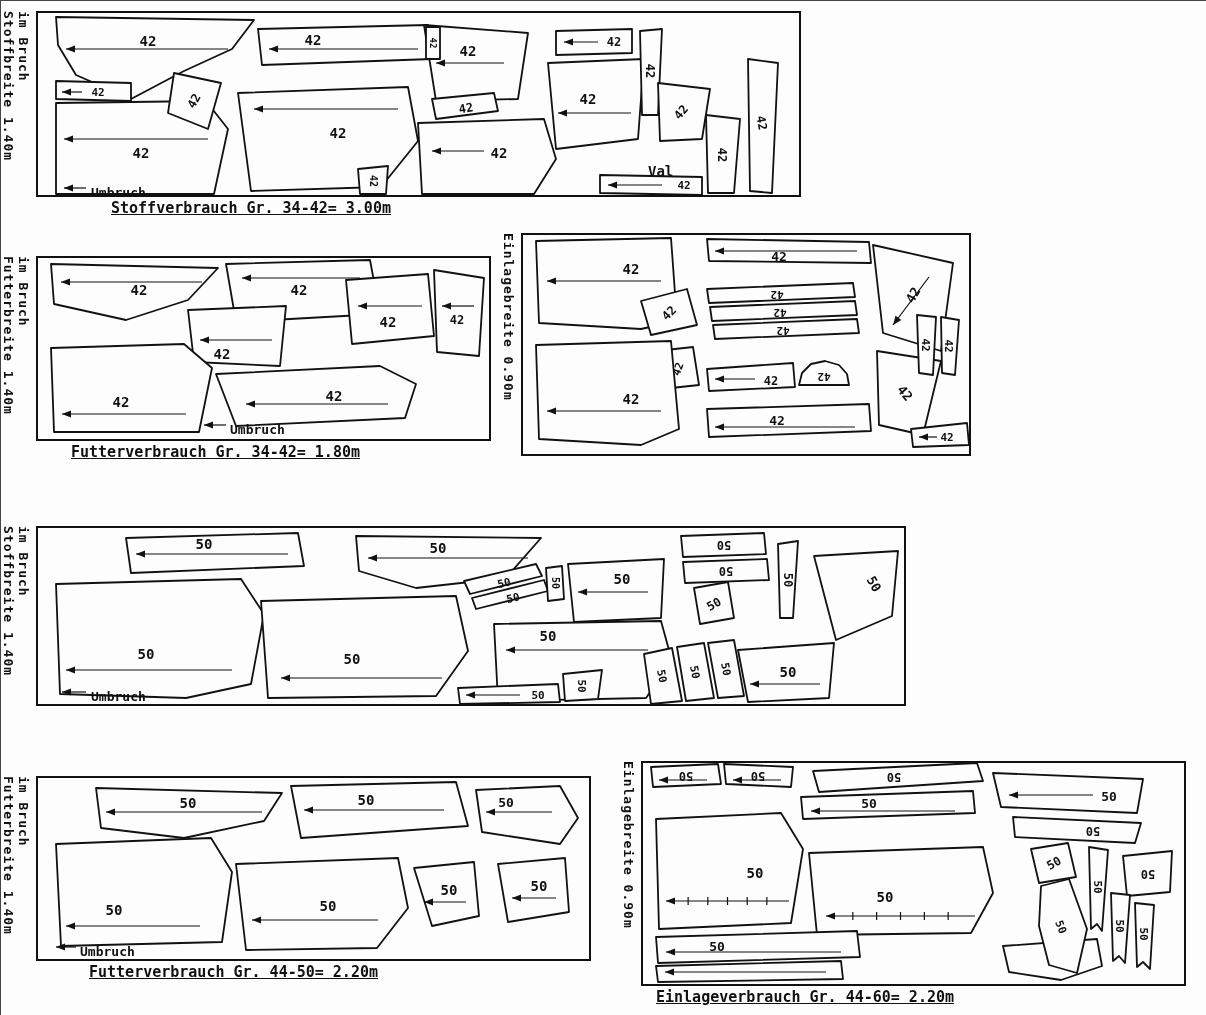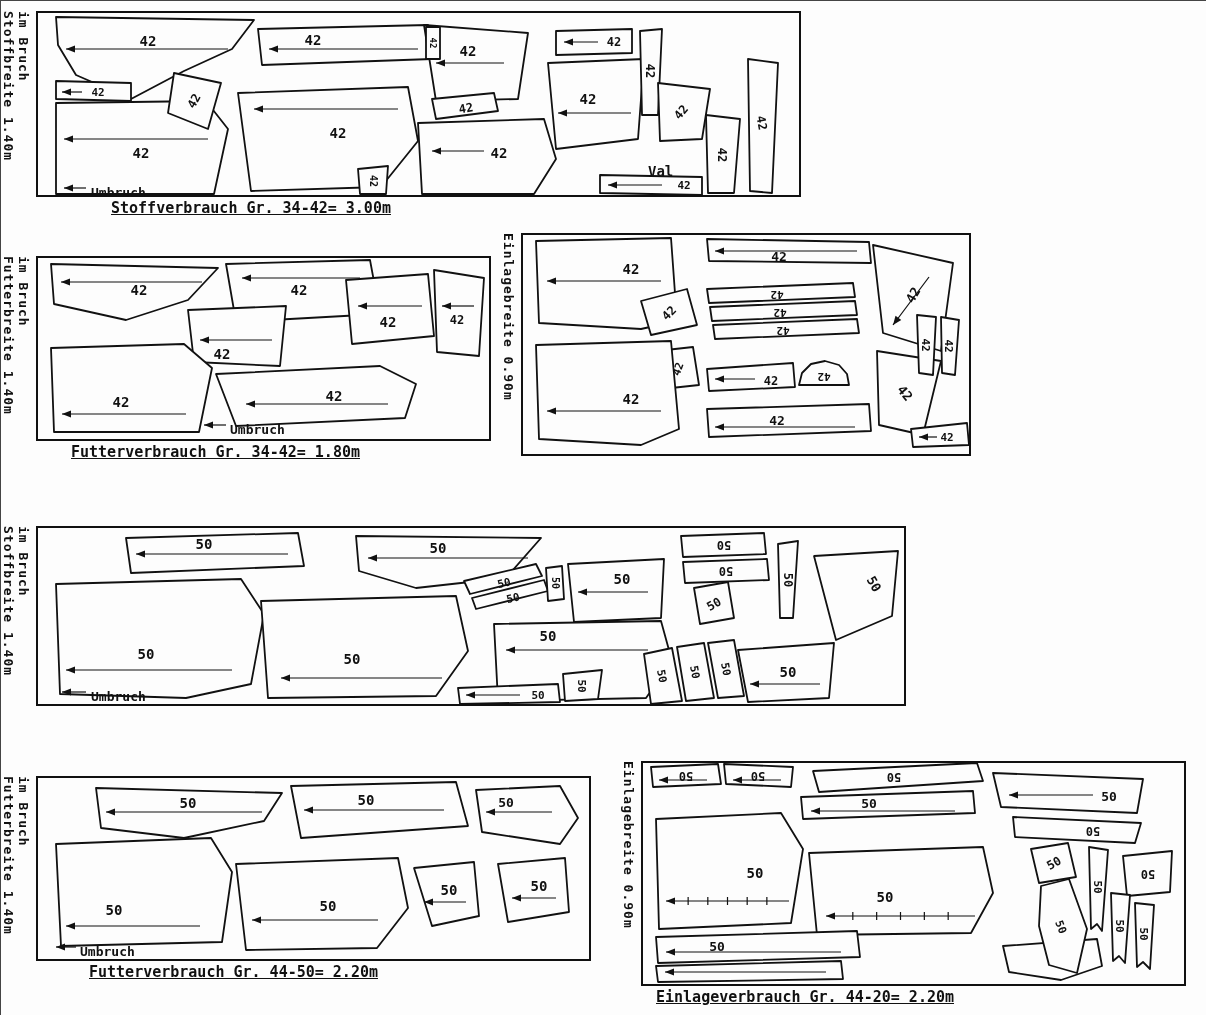--- a/index.html
+++ b/index.html
@@ -385,16 +385,16 @@
         <polygon points="25,191 34,194.6 34,187.4" fill="#111111"></polygon>
         <text x="76" y="185" fill="#111111" font-size="13" font-weight="700" font-family="&quot;DejaVu Sans Mono&quot;, monospace" text-anchor="middle" dy="0.35em">50</text>
         <polygon points="15,205 200,200 202,218 17,221" fill="#fdfdfd" stroke="#111111" stroke-width="1.8" stroke-linejoin="round"></polygon>
         <line x1="24" y1="211" x2="185" y2="211" stroke="#111111" stroke-width="1.2"></line>
         <polygon points="24,211 33,214.6 33,207.4" fill="#111111"></polygon>
         <polygon points="362,185 456,178 461,205 420,219 368,211" fill="#fdfdfd" stroke="#111111" stroke-width="1.8" stroke-linejoin="round"></polygon>
         <text x="415" y="197" fill="#111111" font-size="12" font-weight="700" font-family="&quot;DejaVu Sans Mono&quot;, monospace" text-anchor="middle" dy="0.35em" transform="rotate(180 415 197)">50</text>
         <polygon points="400,125 428,118 446,168 436,212 408,204 398,165" fill="#fdfdfd" stroke="#111111" stroke-width="1.8" stroke-linejoin="round"></polygon>
         <text x="420" y="166" fill="#111111" font-size="11" font-weight="700" font-family="&quot;DejaVu Sans Mono&quot;, monospace" text-anchor="middle" dy="0.35em" transform="rotate(70 420 166)">50</text>
       </svg>
-    <div class="caption" style="left: 15px;">Einlageverbrauch Gr. 44-20= 2.20m</div>
+    <div class="caption" style="left: 15px;">Einlageverbrauch Gr. 44-60= 2.20m</div>
   </div>
 
 </div>
 
 </body></html>

